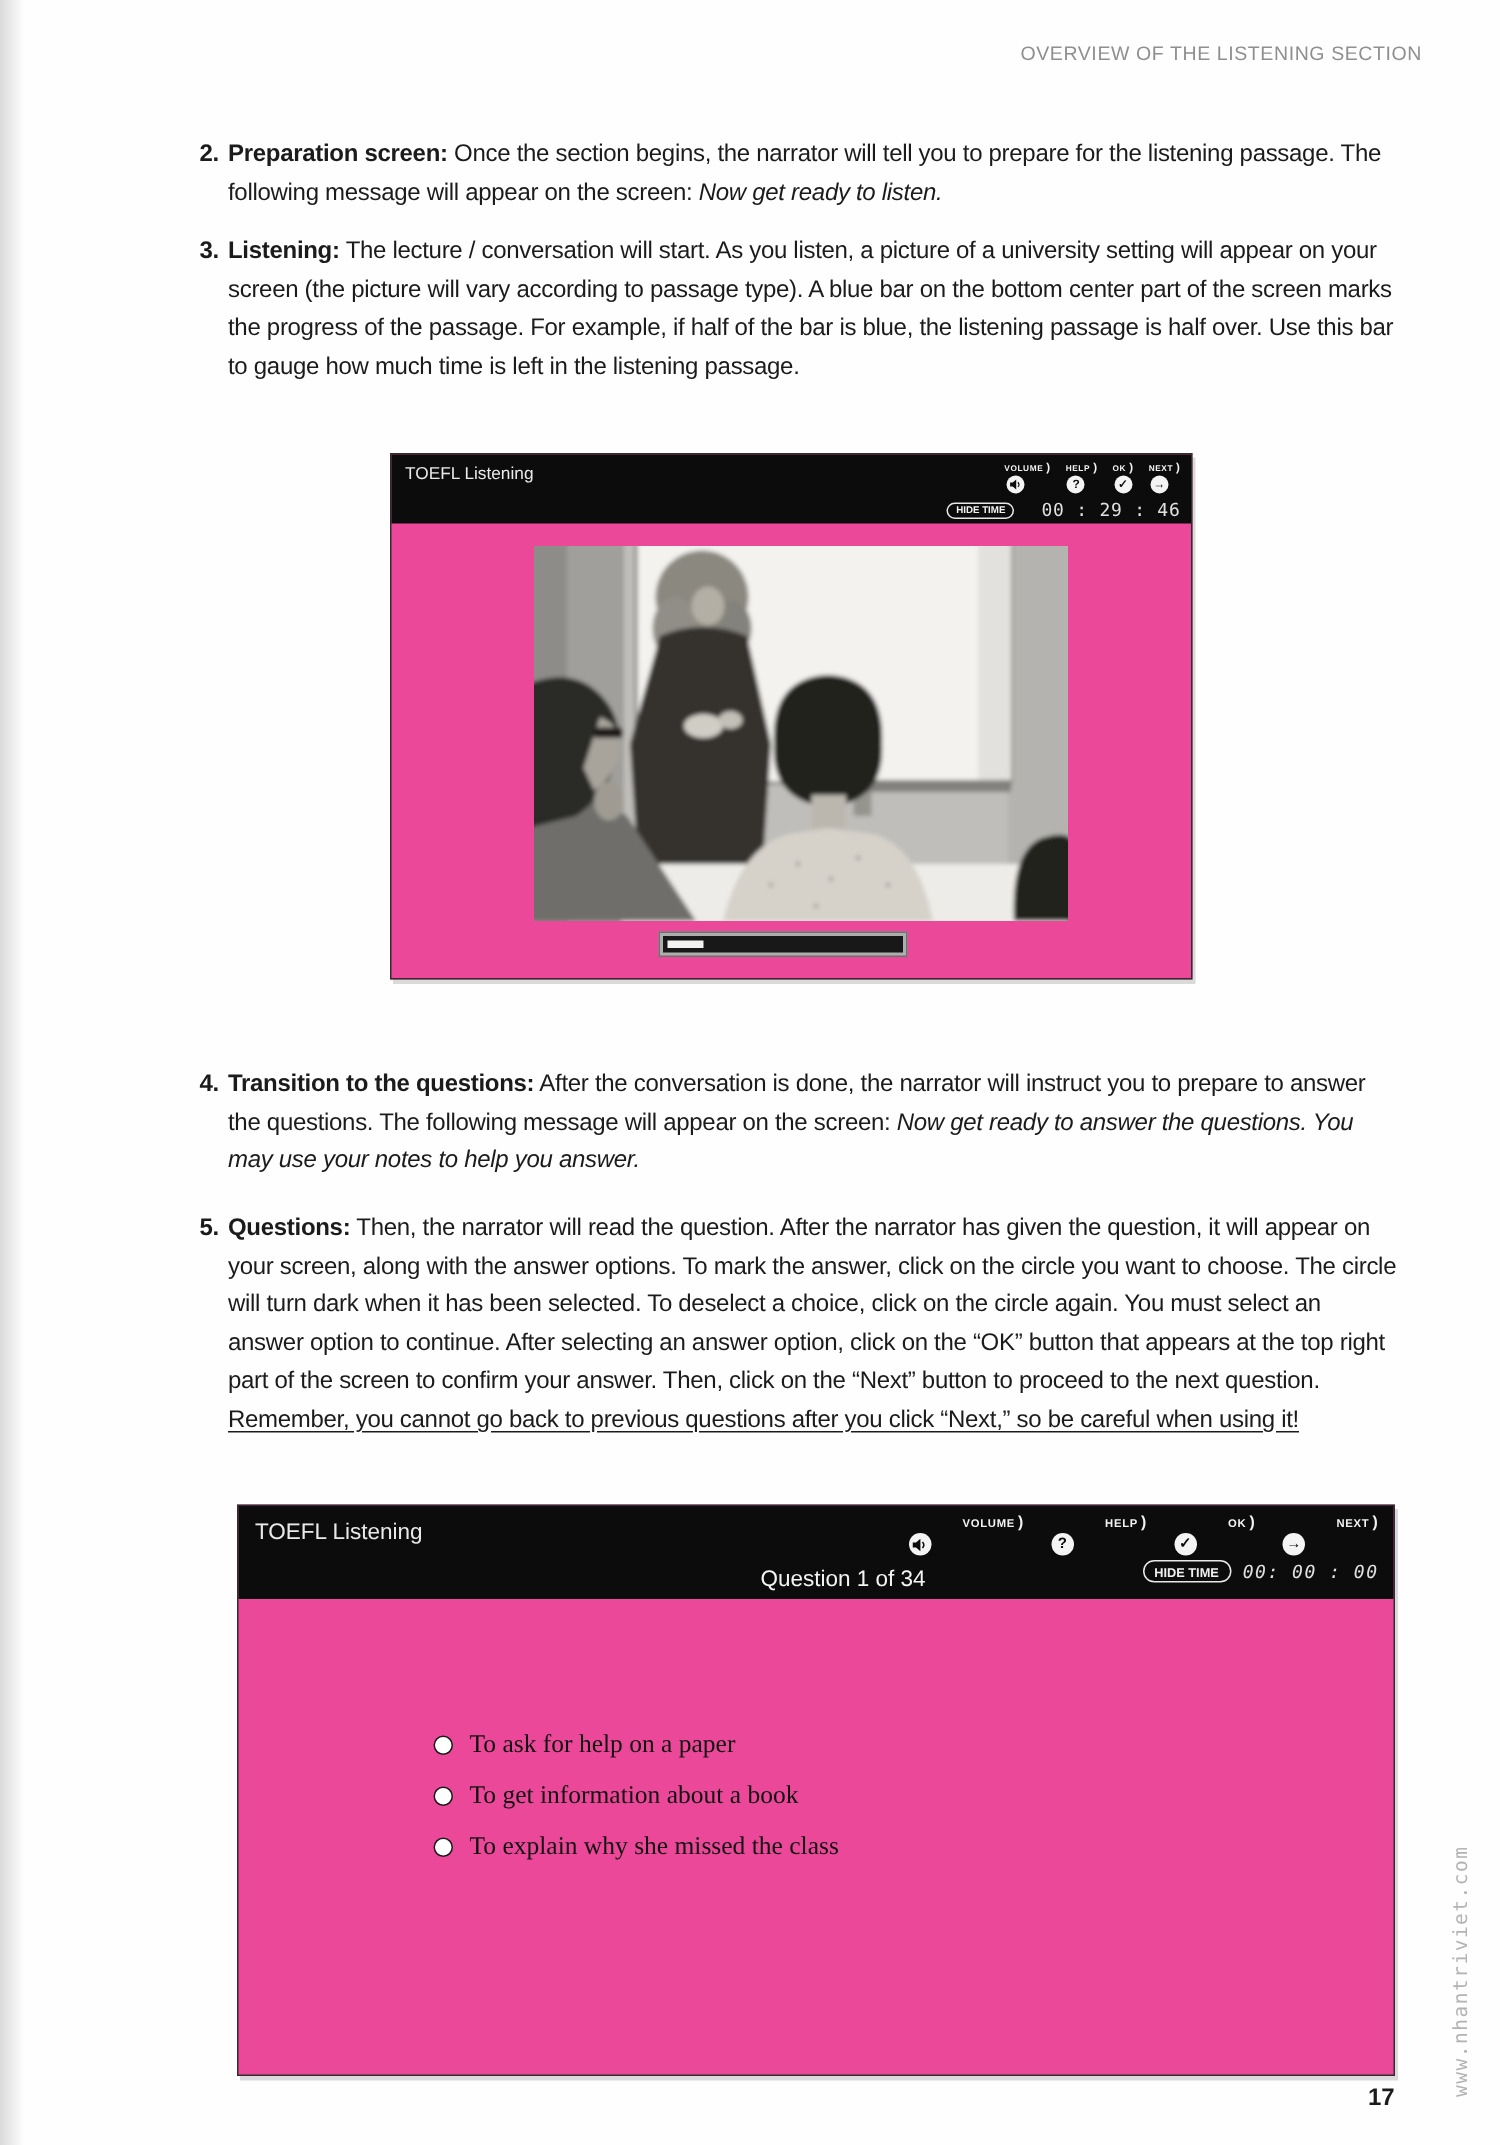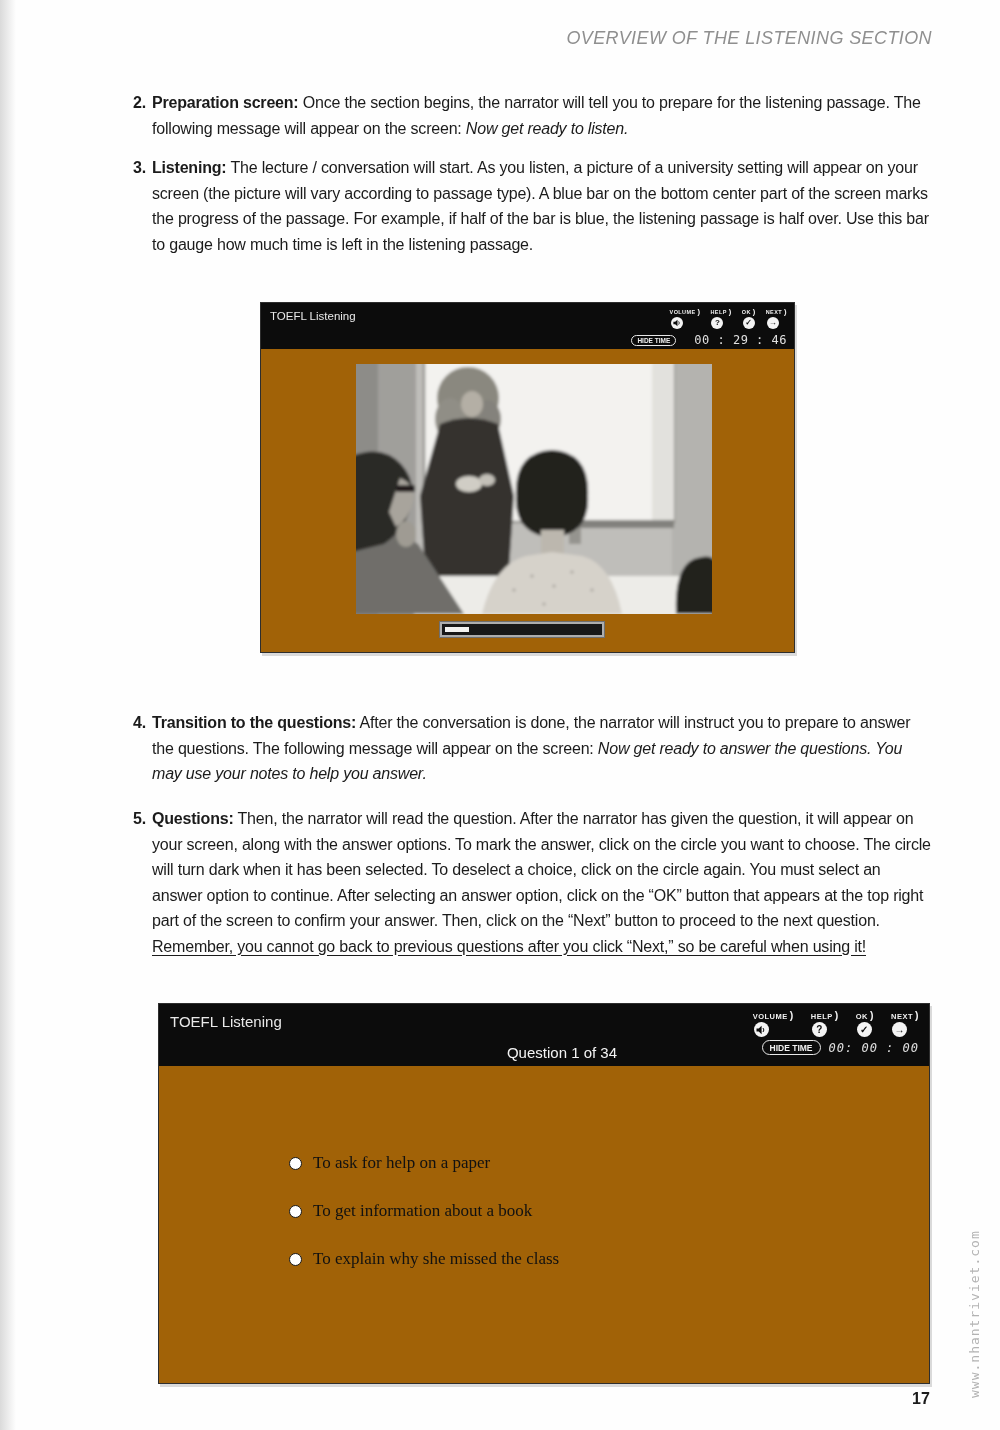--- a/index.html
+++ b/index.html
@@ -1,54 +1,54 @@
 <!DOCTYPE html>
 <html><head>
 <meta charset="utf-8">
 <style>
   html,body { margin:0; padding:0; background:#ffffff; }
   .page { position:relative; width:1000px; height:1430px; background:#fefefe;
           font-family:"Liberation Sans", sans-serif; color:#1b1b1b; overflow:hidden; }
   .left-edge-shade { position:absolute; left:0; top:0; width:16px; height:100%;
           background:linear-gradient(90deg,#dadada,rgba(255,255,255,0)); }
 
-  .running-head { position:absolute; top:28px; right:68px; font-size:18px;
-          color:#8f8f8f; letter-spacing:0.4px;font-style:italic; }
+  .running-head { position:absolute; top:28px; right:52px; font-size:13px;
+          color:#8f8f8f; letter-spacing:0.4px; }
 
   .item { position:absolute; left:133px; width:802px; display:flex;
           font-size:16px; line-height:25.5px; letter-spacing:-0.2px; }
   .item .num { font-weight:bold; width:19px; flex:none; }
   .item .ibody { flex:1; }
   .ititle { font-weight:bold; }
   .iunderline { text-decoration:underline; text-underline-offset:3px; }
   #item2 { top:90px; }
   #item3 { top:155px; }
   #item4 { top:710px; }
   #item5 { top:806px; }
 
-  .shot { position:absolute; background:#a16207; border:1.5px solid #2e2e2e;
+  .shot { position:absolute; background:#ec4899; border:1.5px solid #2e2e2e;
           box-shadow:2px 3px 0 rgba(0,0,0,0.14); box-sizing:border-box; }
   #shot1 { left:260px; top:302px; width:535px; height:351px; }
   #shot2 { left:158px; top:1003px; width:772px; height:381px; }
 
   .shot-header { position:absolute; left:0; top:0; right:0; background:#0c0c0c; }
   #shot1 .shot-header { height:46px; }
   #shot2 .shot-header { height:62px; }
 
   .shot-title { position:absolute; color:#e9e9e9; }
   #shot1 .shot-title { left:9px; top:7px; font-size:11.5px; }
   #shot2 .shot-title { left:11px; top:9px; font-size:15px; }
 
   .controls { position:absolute; display:flex; }
   #shot1 .controls { right:7px; top:4px; gap:10px; }
   #shot2 .controls { right:10px; top:5px; gap:17px; }
   .ctrl { display:flex; flex-direction:column; align-items:flex-start; cursor:default; }
   .ctrl-label { font-weight:bold; color:#f2f2f2; white-space:nowrap; }
   #shot1 .ctrl-label { font-size:5.5px; letter-spacing:0.4px; }
-  #shot2 .ctrl-label { font-size:7.5px; letter-spacing:0.5px; }
+  #shot2 .ctrl-label { font-size:7.5px; letter-spacing:0.5px;margin-left:37px; }
   .tick { margin-left:2px; font-size:1.4em; }
   .ctrl-circle { background:#f4f4f4; color:#0c0c0c; border-radius:50%;
           display:flex; align-items:center; justify-content:center;
           font-weight:bold; margin-top:1px; margin-left:1px; line-height:1; }
   #shot1 .ctrl-circle { width:12px; height:12px; font-size:8px; }
   #shot2 .ctrl-circle { width:15px; height:15px; font-size:10px; }
   .ctrl-circle svg { display:block; }
 
   .timebar { position:absolute; display:flex; align-items:center; }
   #shot1 .timebar { right:7px; top:30px; gap:18px; }
@@ -66,21 +66,21 @@
   .photo { position:absolute; left:95px; top:61px; width:356px; height:250px; }
 
   .progress { position:absolute; left:178px; top:318px; width:166px; height:17px;
           background:#adadad; border:1px solid #6f6f6f; padding:2px; box-sizing:border-box; }
   .progress-inner { width:100%; height:100%; background:#181818; position:relative; }
   .progress-fill { position:absolute; left:3px; top:3px; bottom:3px; width:15%; background:#f2f2f0; }
 
   .question { position:absolute; left:112px; top:106px;
           font-family:"Liberation Serif", serif; font-size:18px; color:#111; }
   .options { position:absolute; left:130px; top:149px; display:flex;
-          flex-direction:column; gap:28px; }
+          flex-direction:column; gap:14px; }
   .option { display:flex; align-items:center; gap:11px; height:20px;
           font-family:"Liberation Serif", serif; font-size:17px; color:#111; }
   .radio { width:13px; height:13px; border:1.5px solid #1a1a1a; border-radius:50%;
           flex:none; box-sizing:border-box; background:#fff; }
 
   .watermark { position:absolute; right:18px; top:1208px; height:190px;
           writing-mode:vertical-rl; transform:rotate(180deg);
           font-family:"DejaVu Sans Mono", monospace; font-size:13px;
           color:#b3b3b3; letter-spacing:1px; }
   .page-number { position:absolute; left:912px; top:1390px; font-size:16px; font-weight:bold; }

